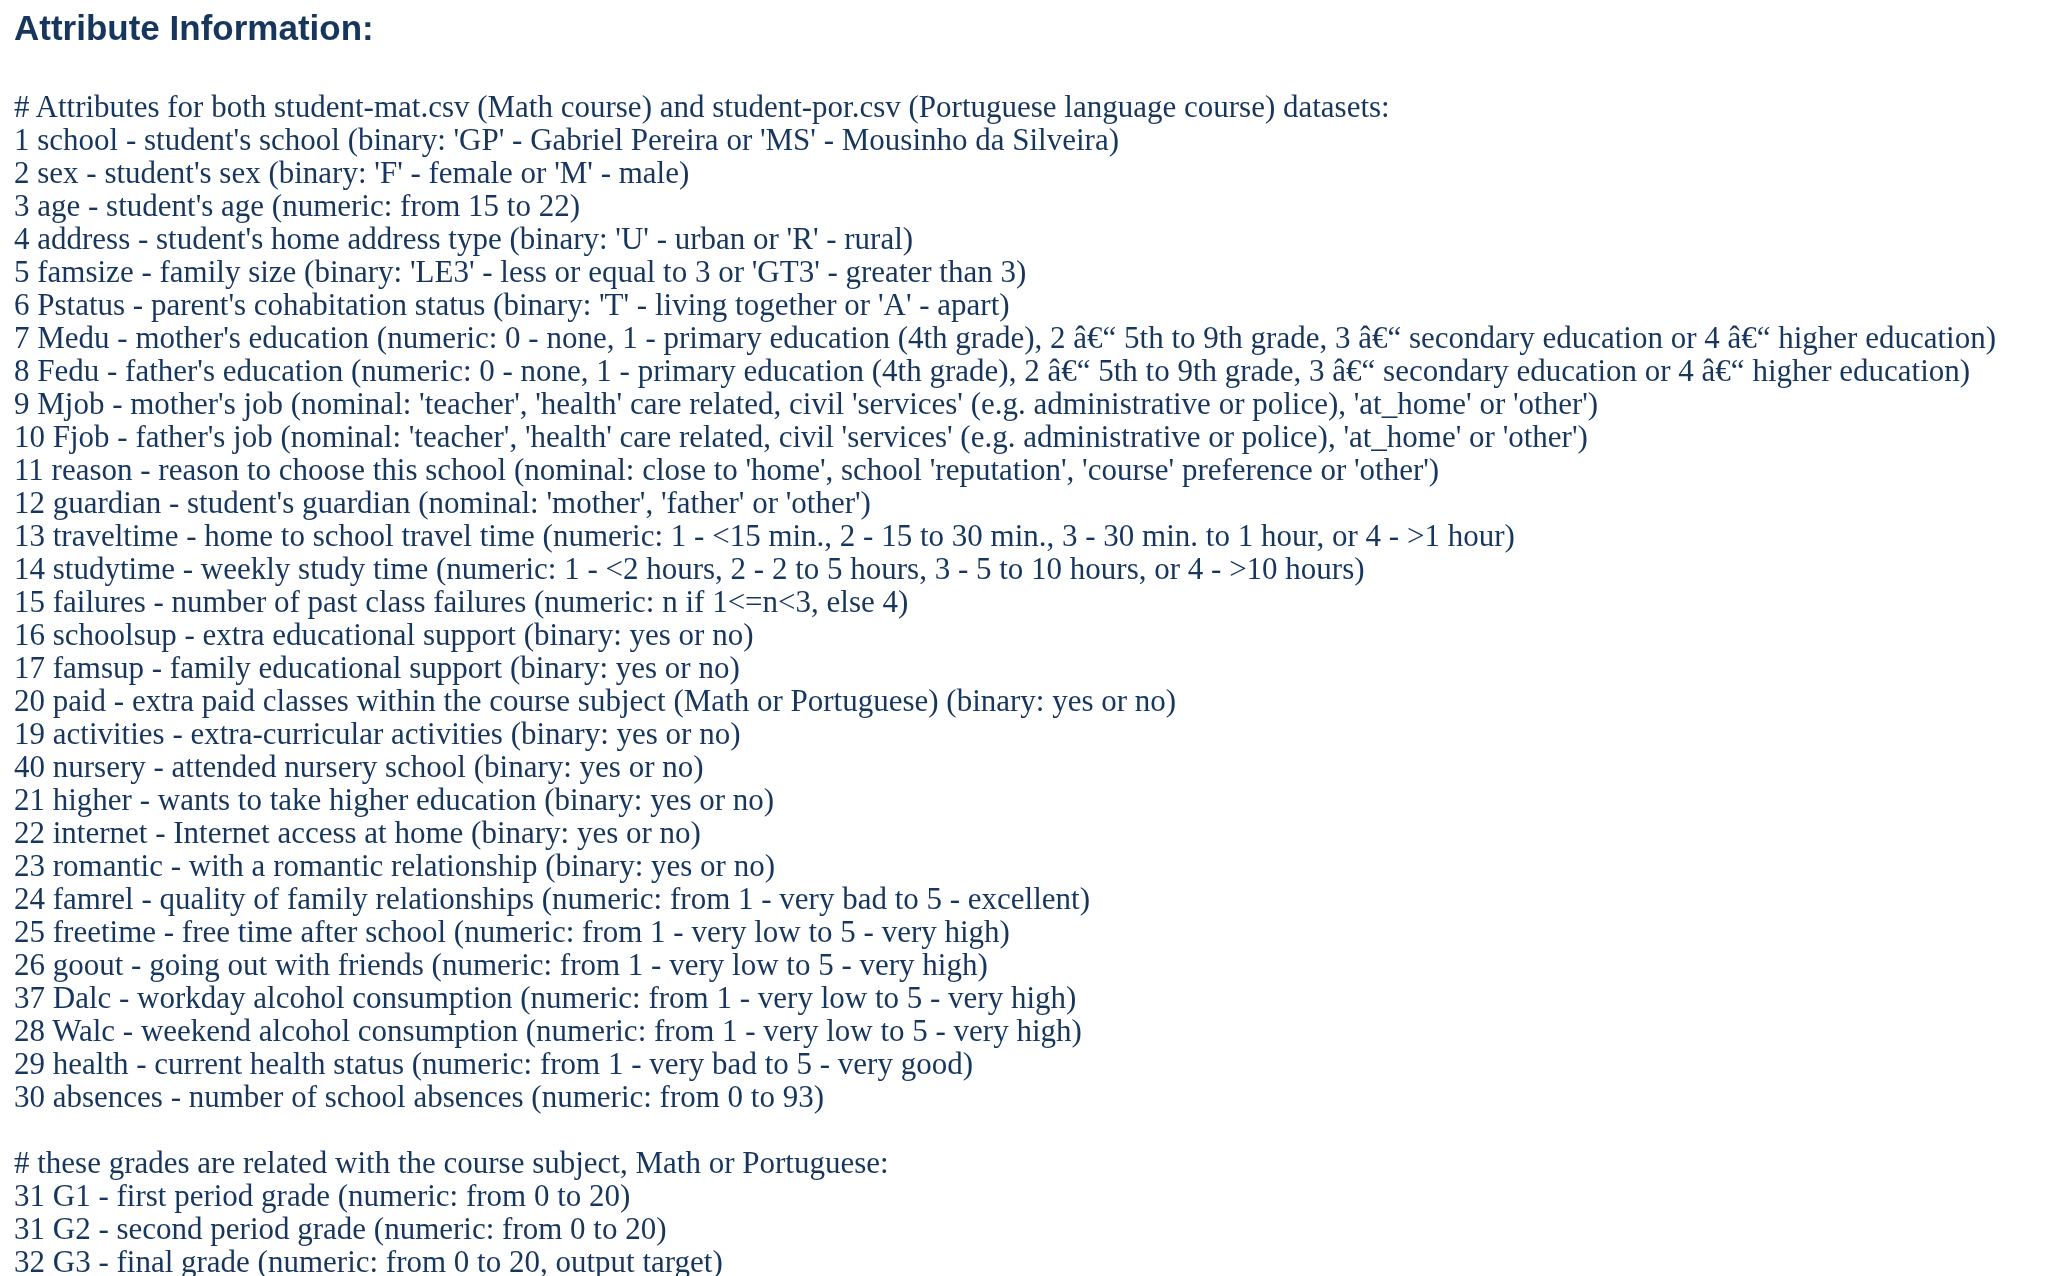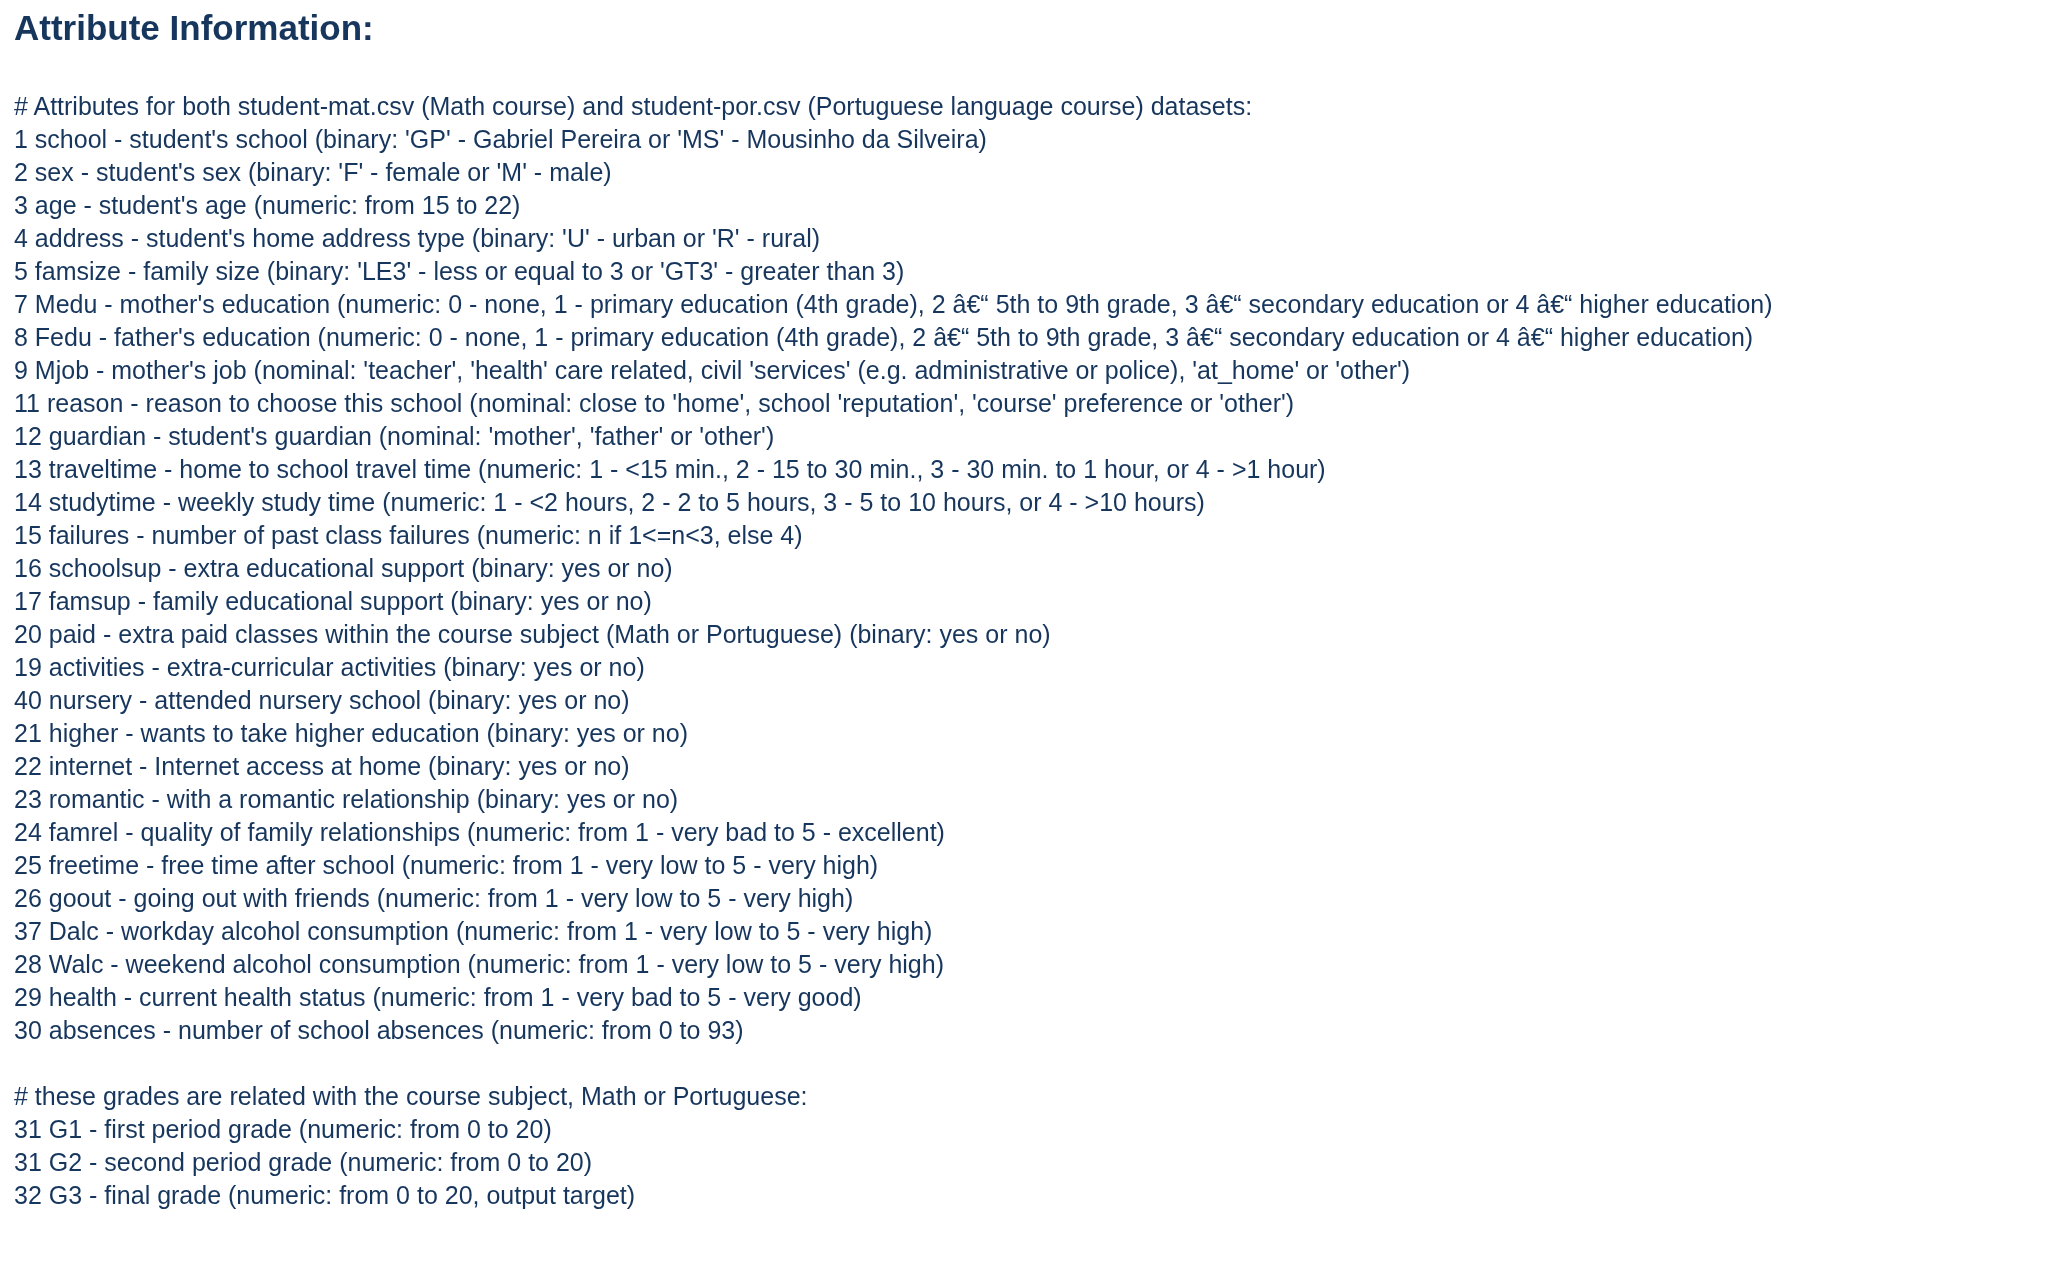--- a/index.html
+++ b/index.html
@@ -17,45 +17,48 @@
     color: #17365d;
   }
   .doc-title {
     font-size: 35px;
     line-height: 44px;
     font-weight: bold;
     margin: 0 0 40px 0;
     letter-spacing: 0px;
   }
   .line {
-    font-size: 25px;
+    font-size: 31px;
     line-height: 33px;
     white-space: nowrap;
     font-weight: normal;
+    font-family: Liberation Serif, serif;
   }
   .spacer-line {
     height: 33px;
   }
 </style>
 </head>
 <body>
 
 <div class="page">
   <h1 class="doc-title">Attribute Information:</h1>
 
   <div class="line"># Attributes for both student-mat.csv (Math course) and student-por.csv (Portuguese language course) datasets:</div>
 
   <div class="line">1 school - student's school (binary: 'GP' - Gabriel Pereira or 'MS' - Mousinho da Silveira)</div>
   <div class="line">2 sex - student's sex (binary: 'F' - female or 'M' - male)</div>
   <div class="line">3 age - student's age (numeric: from 15 to 22)</div>
   <div class="line">4 address - student's home address type (binary: 'U' - urban or 'R' - rural)</div>
   <div class="line">5 famsize - family size (binary: 'LE3' - less or equal to 3 or 'GT3' - greater than 3)</div>
+  <div class="line">6 Pstatus - parent's cohabitation status (binary: 'T' - living together or 'A' - apart)</div>
   <div class="line">7 Medu - mother's education (numeric: 0 - none, 1 - primary education (4th grade), 2 â€“ 5th to 9th grade, 3 â€“ secondary education or 4 â€“ higher education)</div>
   <div class="line">8 Fedu - father's education (numeric: 0 - none, 1 - primary education (4th grade), 2 â€“ 5th to 9th grade, 3 â€“ secondary education or 4 â€“ higher education)</div>
   <div class="line">9 Mjob - mother's job (nominal: 'teacher', 'health' care related, civil 'services' (e.g. administrative or police), 'at_home' or 'other')</div>
+  <div class="line">10 Fjob - father's job (nominal: 'teacher', 'health' care related, civil 'services' (e.g. administrative or police), 'at_home' or 'other')</div>
   <div class="line">11 reason - reason to choose this school (nominal: close to 'home', school 'reputation', 'course' preference or 'other')</div>
   <div class="line">12 guardian - student's guardian (nominal: 'mother', 'father' or 'other')</div>
   <div class="line">13 traveltime - home to school travel time (numeric: 1 - &lt;15 min., 2 - 15 to 30 min., 3 - 30 min. to 1 hour, or 4 - &gt;1 hour)</div>
   <div class="line">14 studytime - weekly study time (numeric: 1 - &lt;2 hours, 2 - 2 to 5 hours, 3 - 5 to 10 hours, or 4 - &gt;10 hours)</div>
   <div class="line">15 failures - number of past class failures (numeric: n if 1&lt;=n&lt;3, else 4)</div>
   <div class="line">16 schoolsup - extra educational support (binary: yes or no)</div>
   <div class="line">17 famsup - family educational support (binary: yes or no)</div>
   <div class="line">20 paid - extra paid classes within the course subject (Math or Portuguese) (binary: yes or no)</div>
   <div class="line">19 activities - extra-curricular activities (binary: yes or no)</div>
   <div class="line">40 nursery - attended nursery school (binary: yes or no)</div>

